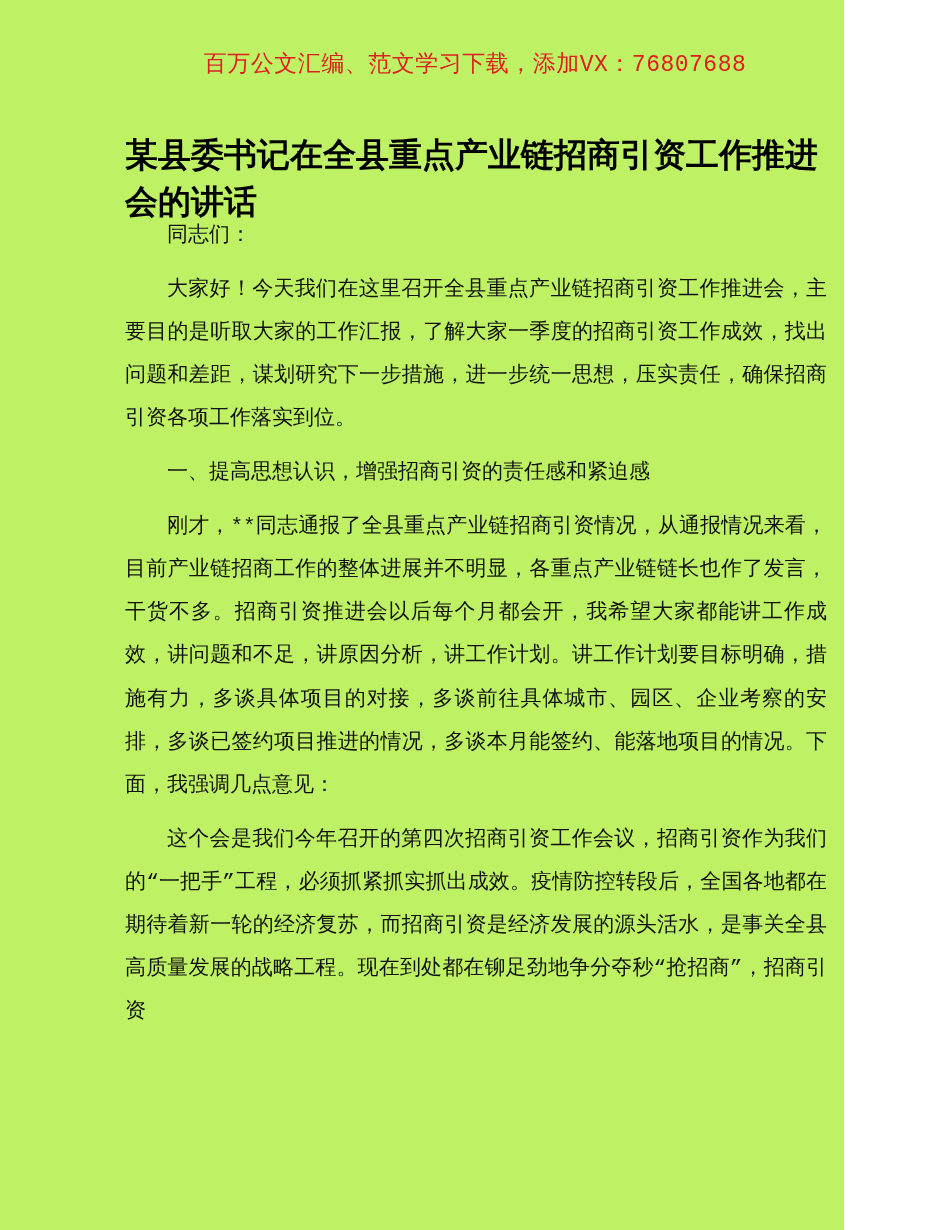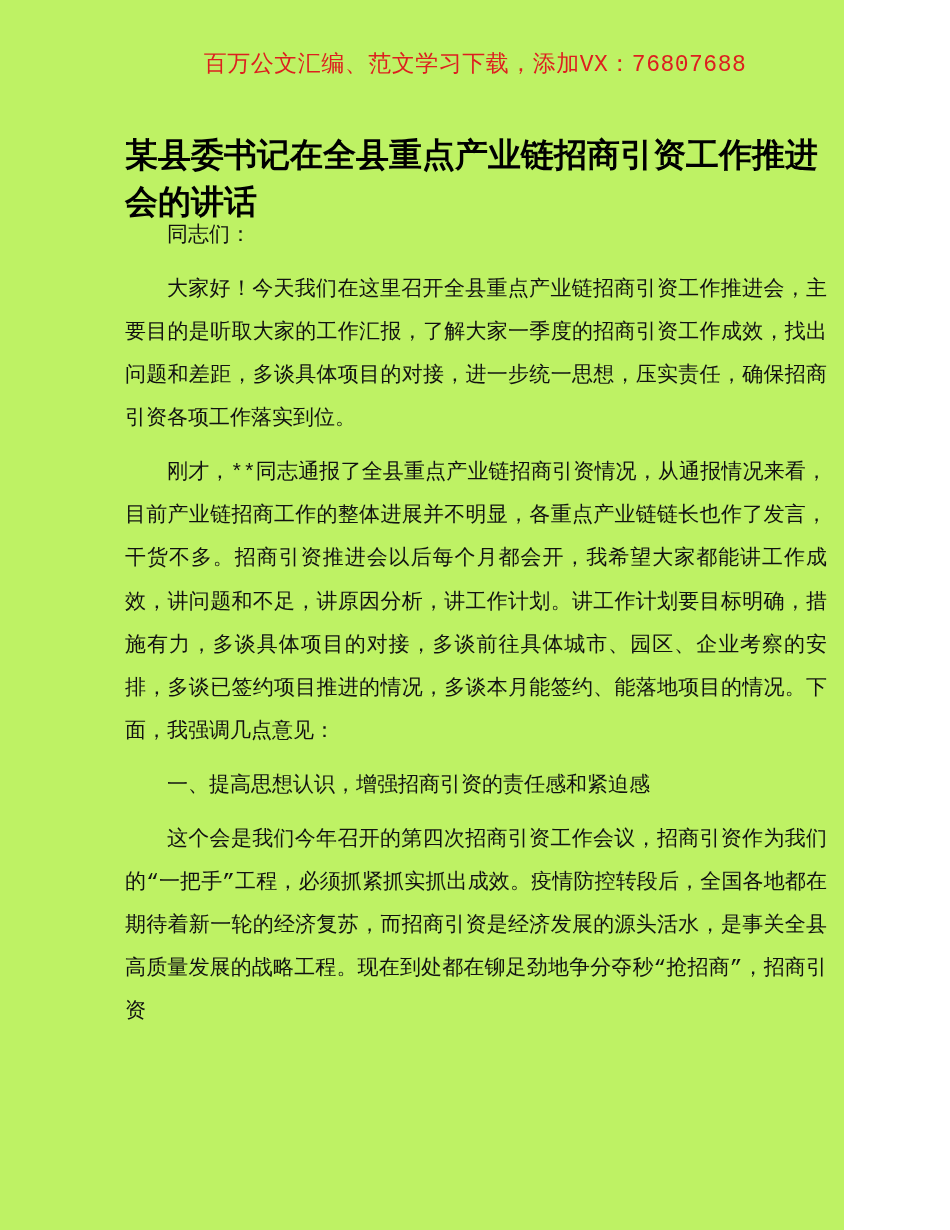--- a/index.html
+++ b/index.html
@@ -82,23 +82,23 @@
 <div class="page">
 
   <div class="promo-header">百万公文汇编、范文学习下载，添加VX：76807688</div>
 
   <h1 class="doc-title">某县委书记在全县重点产业链招商引资工作推进会的讲话</h1>
 
   <div class="body-block">
 
     <p class="para">同志们：</p>
 
-    <p class="para">大家好！今天我们在这里召开全县重点产业链招商引资工作推进会，主要目的是听取大家的工作汇报，了解大家一季度的招商引资工作成效，找出问题和差距，多谈具体项目的对接，进一步统一思想，压实责任，确保招商引资各项工作落实到位。</p>
+    <p class="para">大家好！今天我们在这里召开全县重点产业链招商引资工作推进会，主要目的是听取大家的工作汇报，了解大家一季度的招商引资工作成效，找出问题和差距，谋划研究下一步措施，进一步统一思想，压实责任，确保招商引资各项工作落实到位。</p>
+
+    <p class="para heading">一、提高思想认识，增强招商引资的责任感和紧迫感</p>
 
     <p class="para">刚才，**同志通报了全县重点产业链招商引资情况，从通报情况来看，目前产业链招商工作的整体进展并不明显，各重点产业链链长也作了发言，干货不多。招商引资推进会以后每个月都会开，我希望大家都能讲工作成效，讲问题和不足，讲原因分析，讲工作计划。讲工作计划要目标明确，措施有力，多谈具体项目的对接，多谈前往具体城市、园区、企业考察的安排，多谈已签约项目推进的情况，多谈本月能签约、能落地项目的情况。下面，我强调几点意见：</p>
-
-    <p class="para heading">一、提高思想认识，增强招商引资的责任感和紧迫感</p>
 
     <p class="para last">这个会是我们今年召开的第四次招商引资工作会议，招商引资作为我们的“一把手”工程，必须抓紧抓实抓出成效。疫情防控转段后，全国各地都在期待着新一轮的经济复苏，而招商引资是经济发展的源头活水，是事关全县高质量发展的战略工程。现在到处都在铆足劲地争分夺秒“抢招商”，招商引资</p>
 
   </div>
 
 </div>
 
 </body></html>

